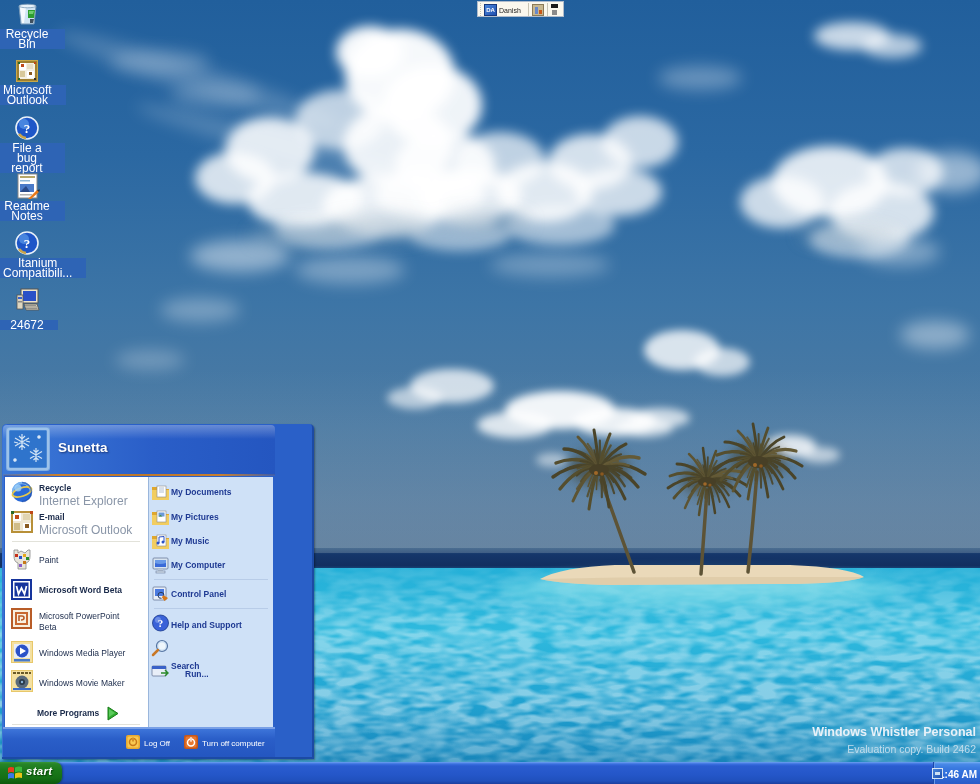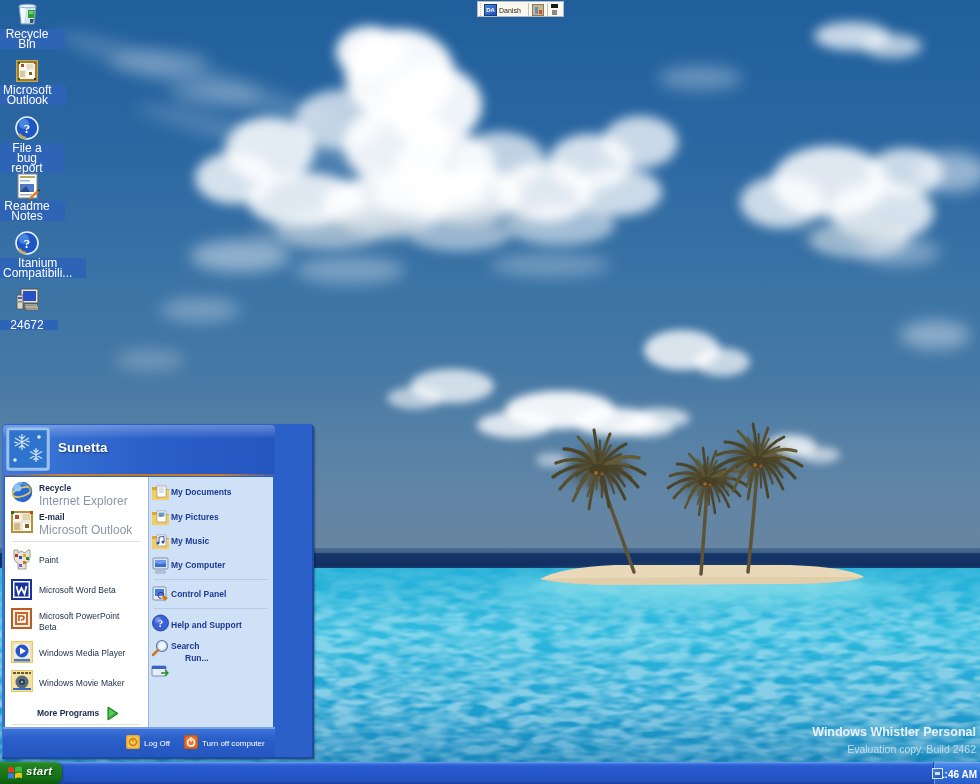--- a/index.html
+++ b/index.html
@@ -477,21 +477,21 @@
           <rect x="8" y="16" width="3" height="3" fill="#8a5ac8"></rect>
           <rect x="12" y="13" width="3" height="3" fill="#c87818"></rect>
         </svg></div>
  <div class="mt1" style="left:37px;top:131px;font-weight:normal;">Paint</div>
  <div class="mi" style="left:8px;top:154px;"><svg width="23" height="23" viewBox="0 0 23 23">
           <rect x="1" y="1" width="21" height="21" fill="#16349c"></rect>
           <rect x="3" y="3" width="17" height="17" fill="#fff"></rect>
           <rect x="4.5" y="4.5" width="14" height="14" fill="#16349c"></rect>
           <path d="M6.5,8 L8.5,16 L11.5,10 L14.5,16 L16.5,8" stroke="#fff" stroke-width="1.7" fill="none"></path>
         </svg></div>
- <div class="mt1" style="left:37px;top:161px;font-weight:normal;">Microsoft Word Beta</div>
+ <div class="mt1" style="left:37px;top:161px;font-weight:bold;">Microsoft Word Beta</div>
  <div class="mi" style="left:8px;top:183px;"><svg width="23" height="23" viewBox="0 0 23 23">
           <rect x="1" y="1" width="21" height="21" fill="#b85c28"></rect>
           <rect x="3" y="3" width="17" height="17" fill="#f8f0e0"></rect>
           <rect x="5" y="5" width="13" height="13" fill="#c86830"></rect>
           <rect x="7" y="7" width="9" height="9" fill="#f8f0e0"></rect>
           <path d="M9,14 L9,9 L12,9 Q14,9 14,11 Q14,13 11,13" fill="none" stroke="#b85c28" stroke-width="1.6"></path>
         </svg></div>
  <div class="mt1" style="left:37px;top:187px;font-weight:normal;">Microsoft PowerPoint</div>
  <div class="mt1" style="left:37px;top:198px;font-weight:normal;">Beta</div>
  <div class="mi" style="left:8px;top:216px;"><svg width="24" height="24" viewBox="0 0 24 24">
@@ -565,27 +565,27 @@
           <circle cx="9.5" cy="9" r="8" fill="#3a62d8" stroke="#1a3a8a" stroke-width="0.8"></circle>
           <circle cx="7" cy="6" r="3" fill="#7a9ae8" opacity="0.8"></circle>
           <text x="9.5" y="13" text-anchor="middle" font-size="11" font-weight="bold" fill="#fff" font-family="Liberation Serif,serif">?</text>
         </svg></div>
  <div class="mt3" style="left:169px;top:196px;">Help and Support</div>
  <div class="mi" style="left:149px;top:215px;"><svg width="19" height="18" viewBox="0 0 19 18">
           <circle cx="11" cy="7" r="5.5" fill="#cfe2f4" stroke="#4a6a9a" stroke-width="1.2" opacity="0.9"></circle>
           <circle cx="11" cy="7" r="3.5" fill="#eef6fc"></circle>
           <path d="M7,11 L2,16" stroke="#c87828" stroke-width="2.5" stroke-linecap="round"></path>
         </svg></div>
- <div class="mt3" style="left:169px;top:217px;">Search</div>
+ <div class="mt3" style="left:169px;top:237px;">Search</div>
  <div class="mi" style="left:149px;top:239px;"><svg width="19" height="18" viewBox="0 0 19 18">
           <rect x="1" y="3" width="14" height="10" rx="1" fill="#e8eef8" stroke="#6a7a9a" stroke-width="0.8"></rect>
           <rect x="1" y="3" width="14" height="3" fill="#3a62c8"></rect>
           <path d="M10,10 L17,10 M14,7 L17,10 L14,13" stroke="#2a8a2a" stroke-width="1.4" fill="none"></path>
         </svg></div>
- <div class="mt3" style="left:169px;top:229px;padding-left:14px;">Run...</div>
+ <div class="mt3" style="left:169px;top:245px;padding-left:14px;">Run...</div>
 
  <div style="position:absolute;left:1px;top:303px;width:272px;height:30px;background:linear-gradient(to bottom,#4179dd 0%,#2a5ec8 40%,#2456c0 100%);">
   <div style="position:absolute;left:0;top:0;width:100%;height:2px;background:rgba(255,255,255,0.3);"></div>
  </div>
  <div style="position:absolute;left:123px;top:310px;"><svg width="16" height="16" viewBox="0 0 16 16">
           <rect x="1" y="1" width="14" height="14" rx="2" fill="#e8a830"></rect>
           <rect x="2.5" y="2.5" width="11" height="11" rx="1.5" fill="#f8c850"></rect>
           <circle cx="8" cy="8" r="3.5" fill="none" stroke="#c87818" stroke-width="1.5"></circle>
           <rect x="7" y="3" width="2" height="5" fill="#f8c850"></rect>
           <rect x="7.3" y="3.5" width="1.4" height="4" fill="#c87818"></rect>

